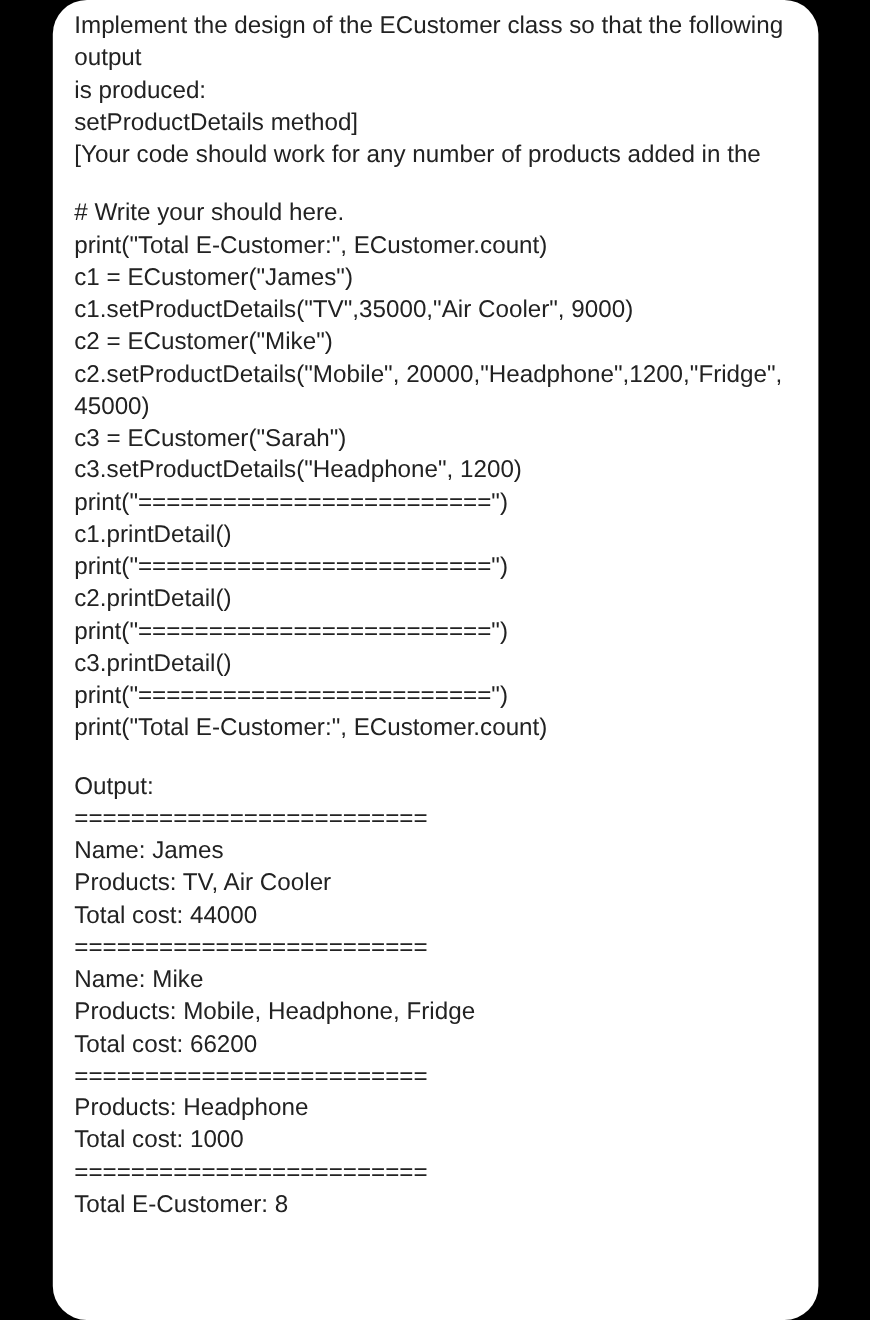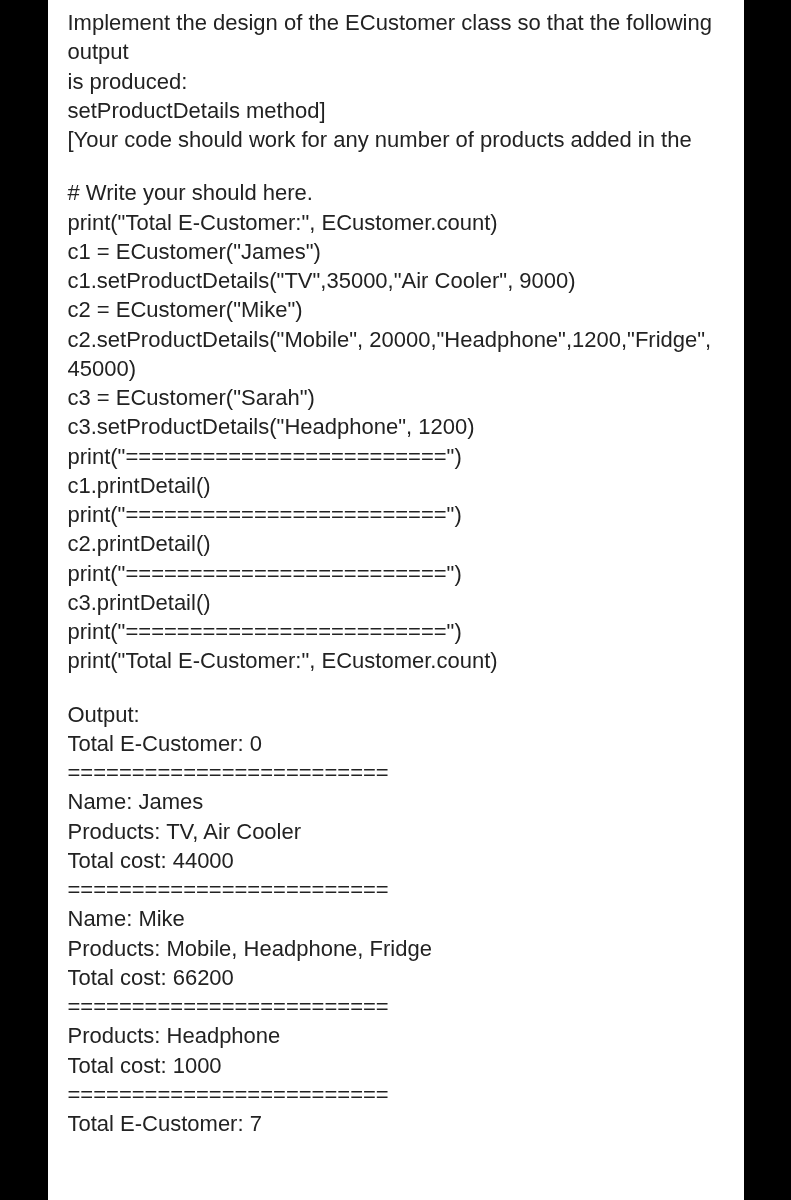--- a/index.html
+++ b/index.html
@@ -12,20 +12,21 @@
   .page {
     background:#fff;
     width:696px;
     margin:0 auto;
     height:1200px;
     padding:8px 20px;
     font-family:Arial, Helvetica, sans-serif;
     font-size:22px;
     line-height:1.33;
     color:#222;
+    border-radius:31px;
   }
   .line { white-space:pre-wrap; }
   .spacer { height:24px; }
 </style>
 </head>
 <body>
 
 <div class="page">
 
   <div class="line">Implement the design of the ECustomer class so that the following output</div>
@@ -48,28 +49,27 @@
   <div class="line">print("=========================")</div>
   <div class="line">c2.printDetail()</div>
   <div class="line">print("=========================")</div>
   <div class="line">c3.printDetail()</div>
   <div class="line">print("=========================")</div>
   <div class="line">print("Total E-Customer:", ECustomer.count)</div>
 
   <div class="spacer"></div>
 
   <div class="line">Output:</div>
-  <div class="line">Total E-Customer: 0</div>
   <div class="line">=========================</div>
   <div class="line">Name: James</div>
   <div class="line">Products: TV, Air Cooler</div>
   <div class="line">Total cost: 44000</div>
   <div class="line">=========================</div>
   <div class="line">Name: Mike</div>
   <div class="line">Products: Mobile, Headphone, Fridge</div>
   <div class="line">Total cost: 66200</div>
   <div class="line">=========================</div>
   <div class="line">Products: Headphone</div>
   <div class="line">Total cost: 1000</div>
   <div class="line">=========================</div>
-  <div class="line">Total E-Customer: 7</div>
+  <div class="line">Total E-Customer: 8</div>
 
 </div>
 
 </body></html>

